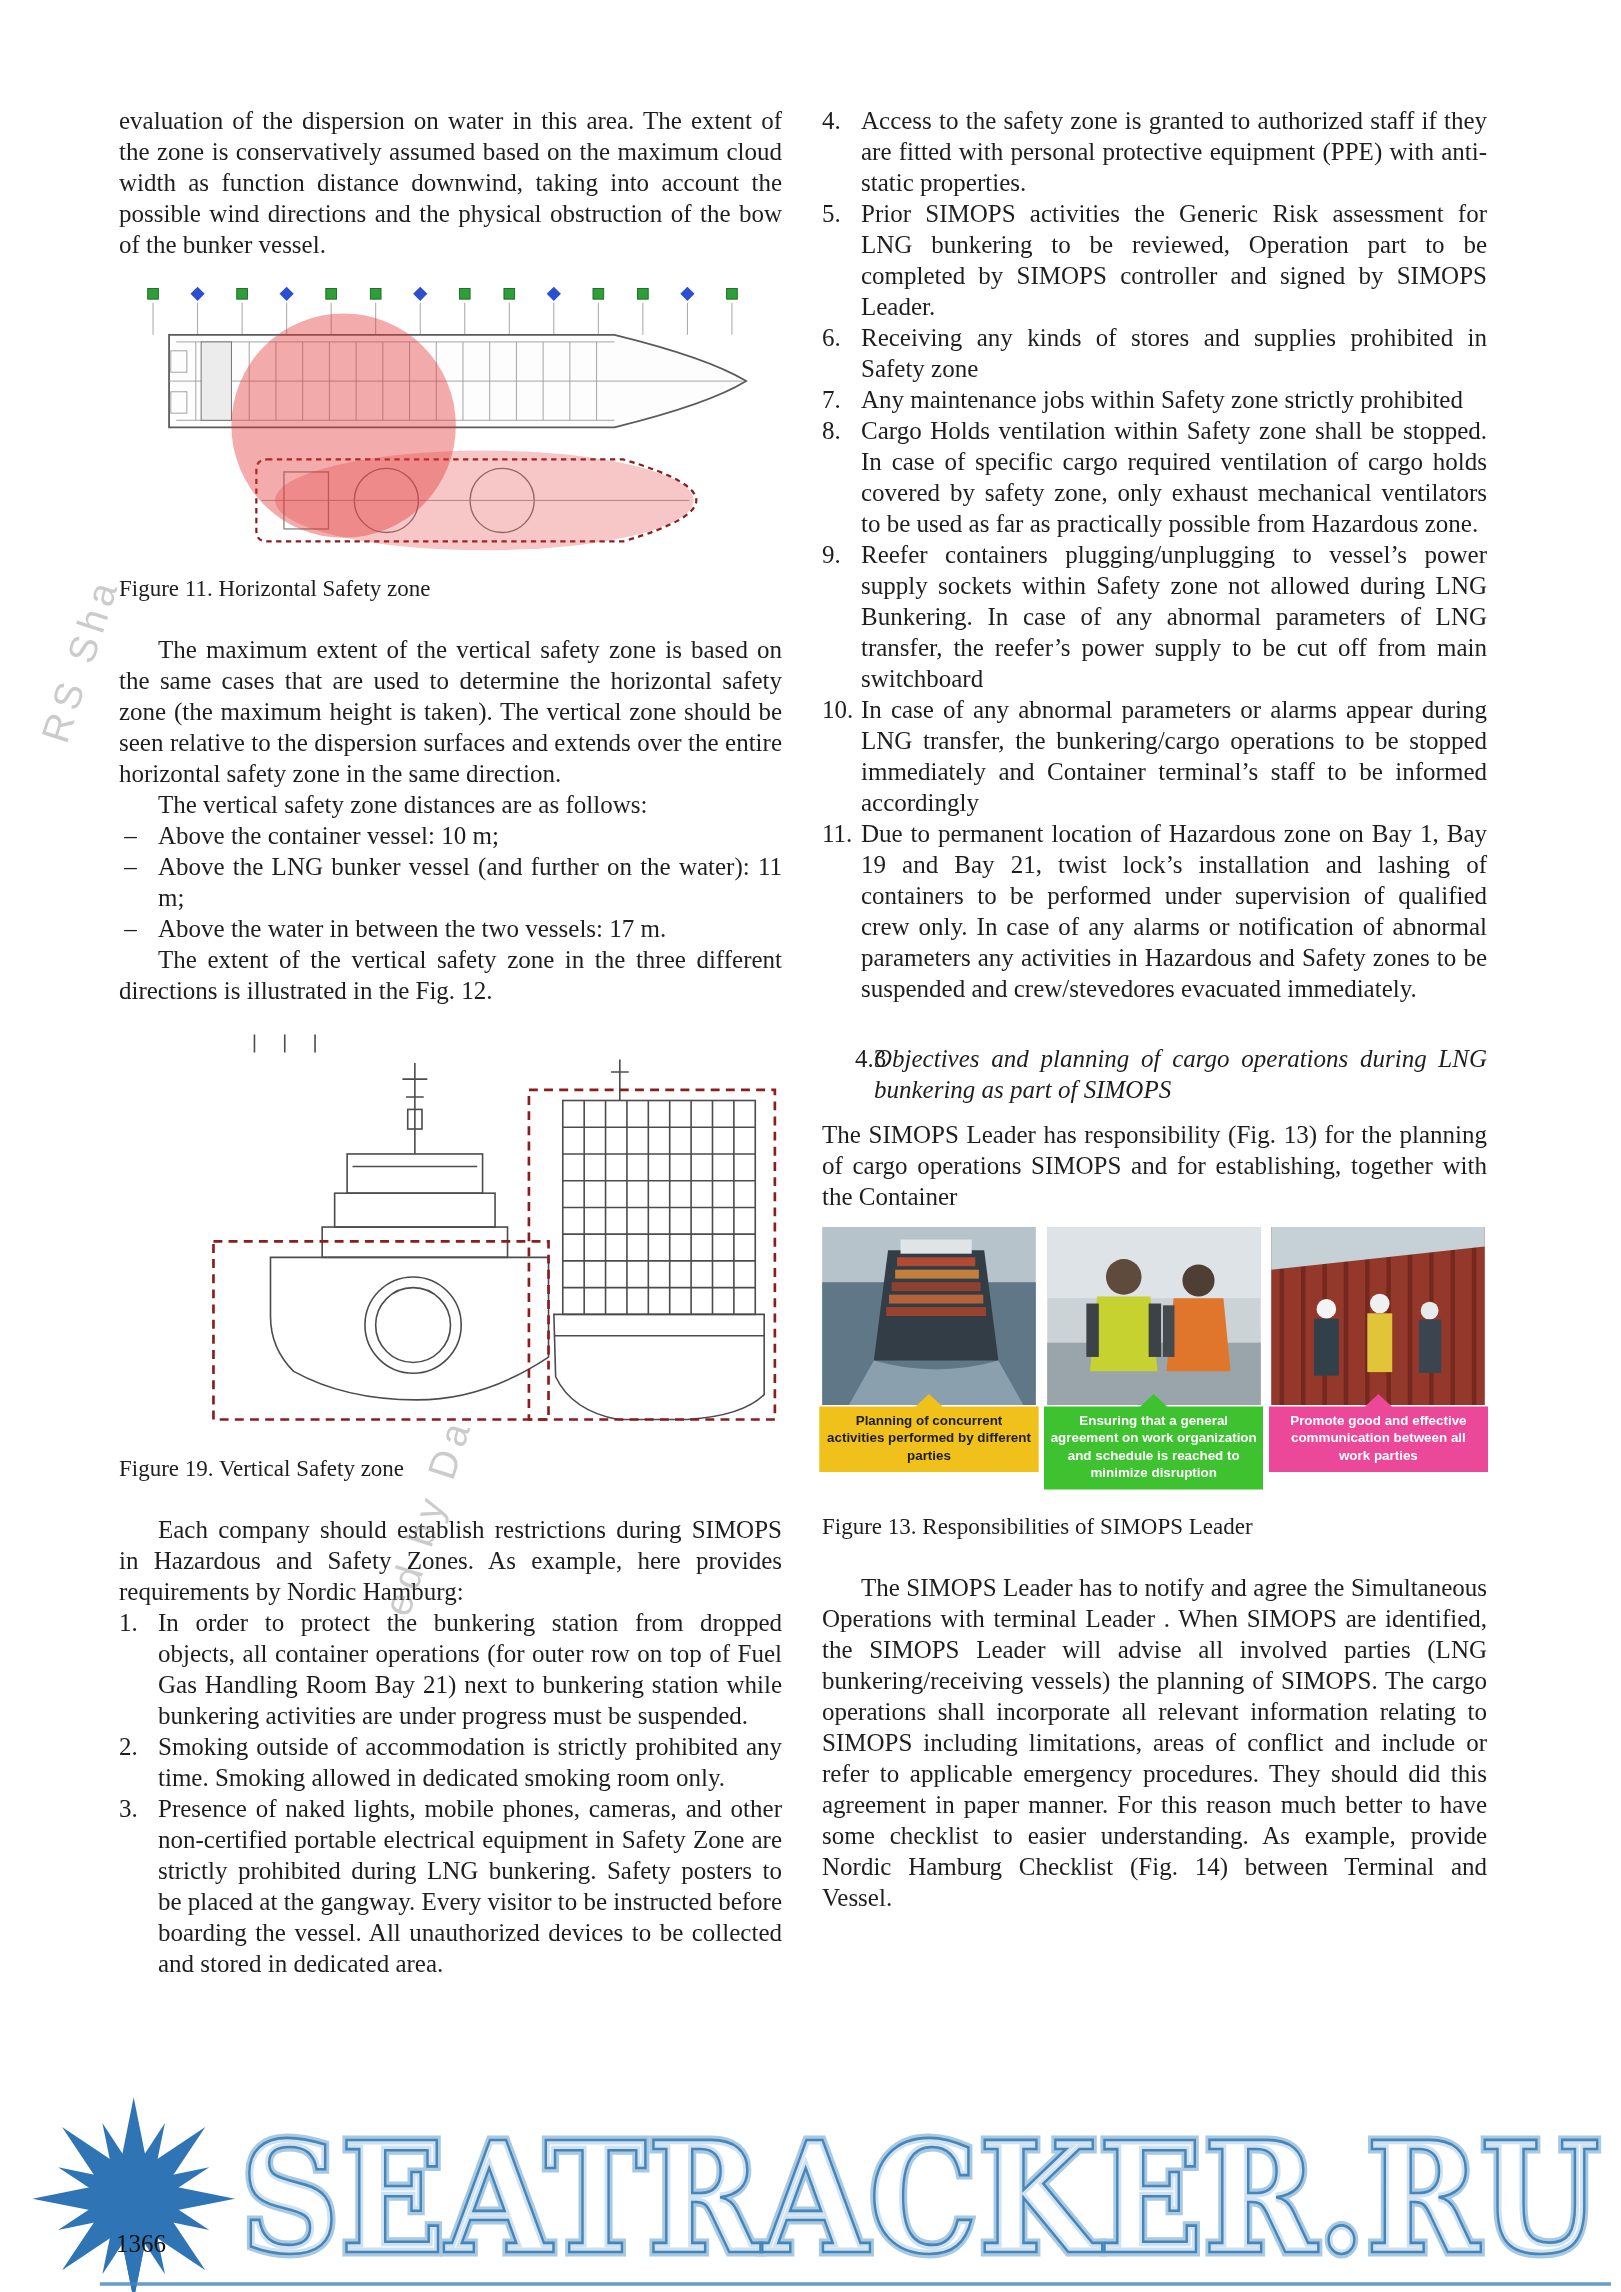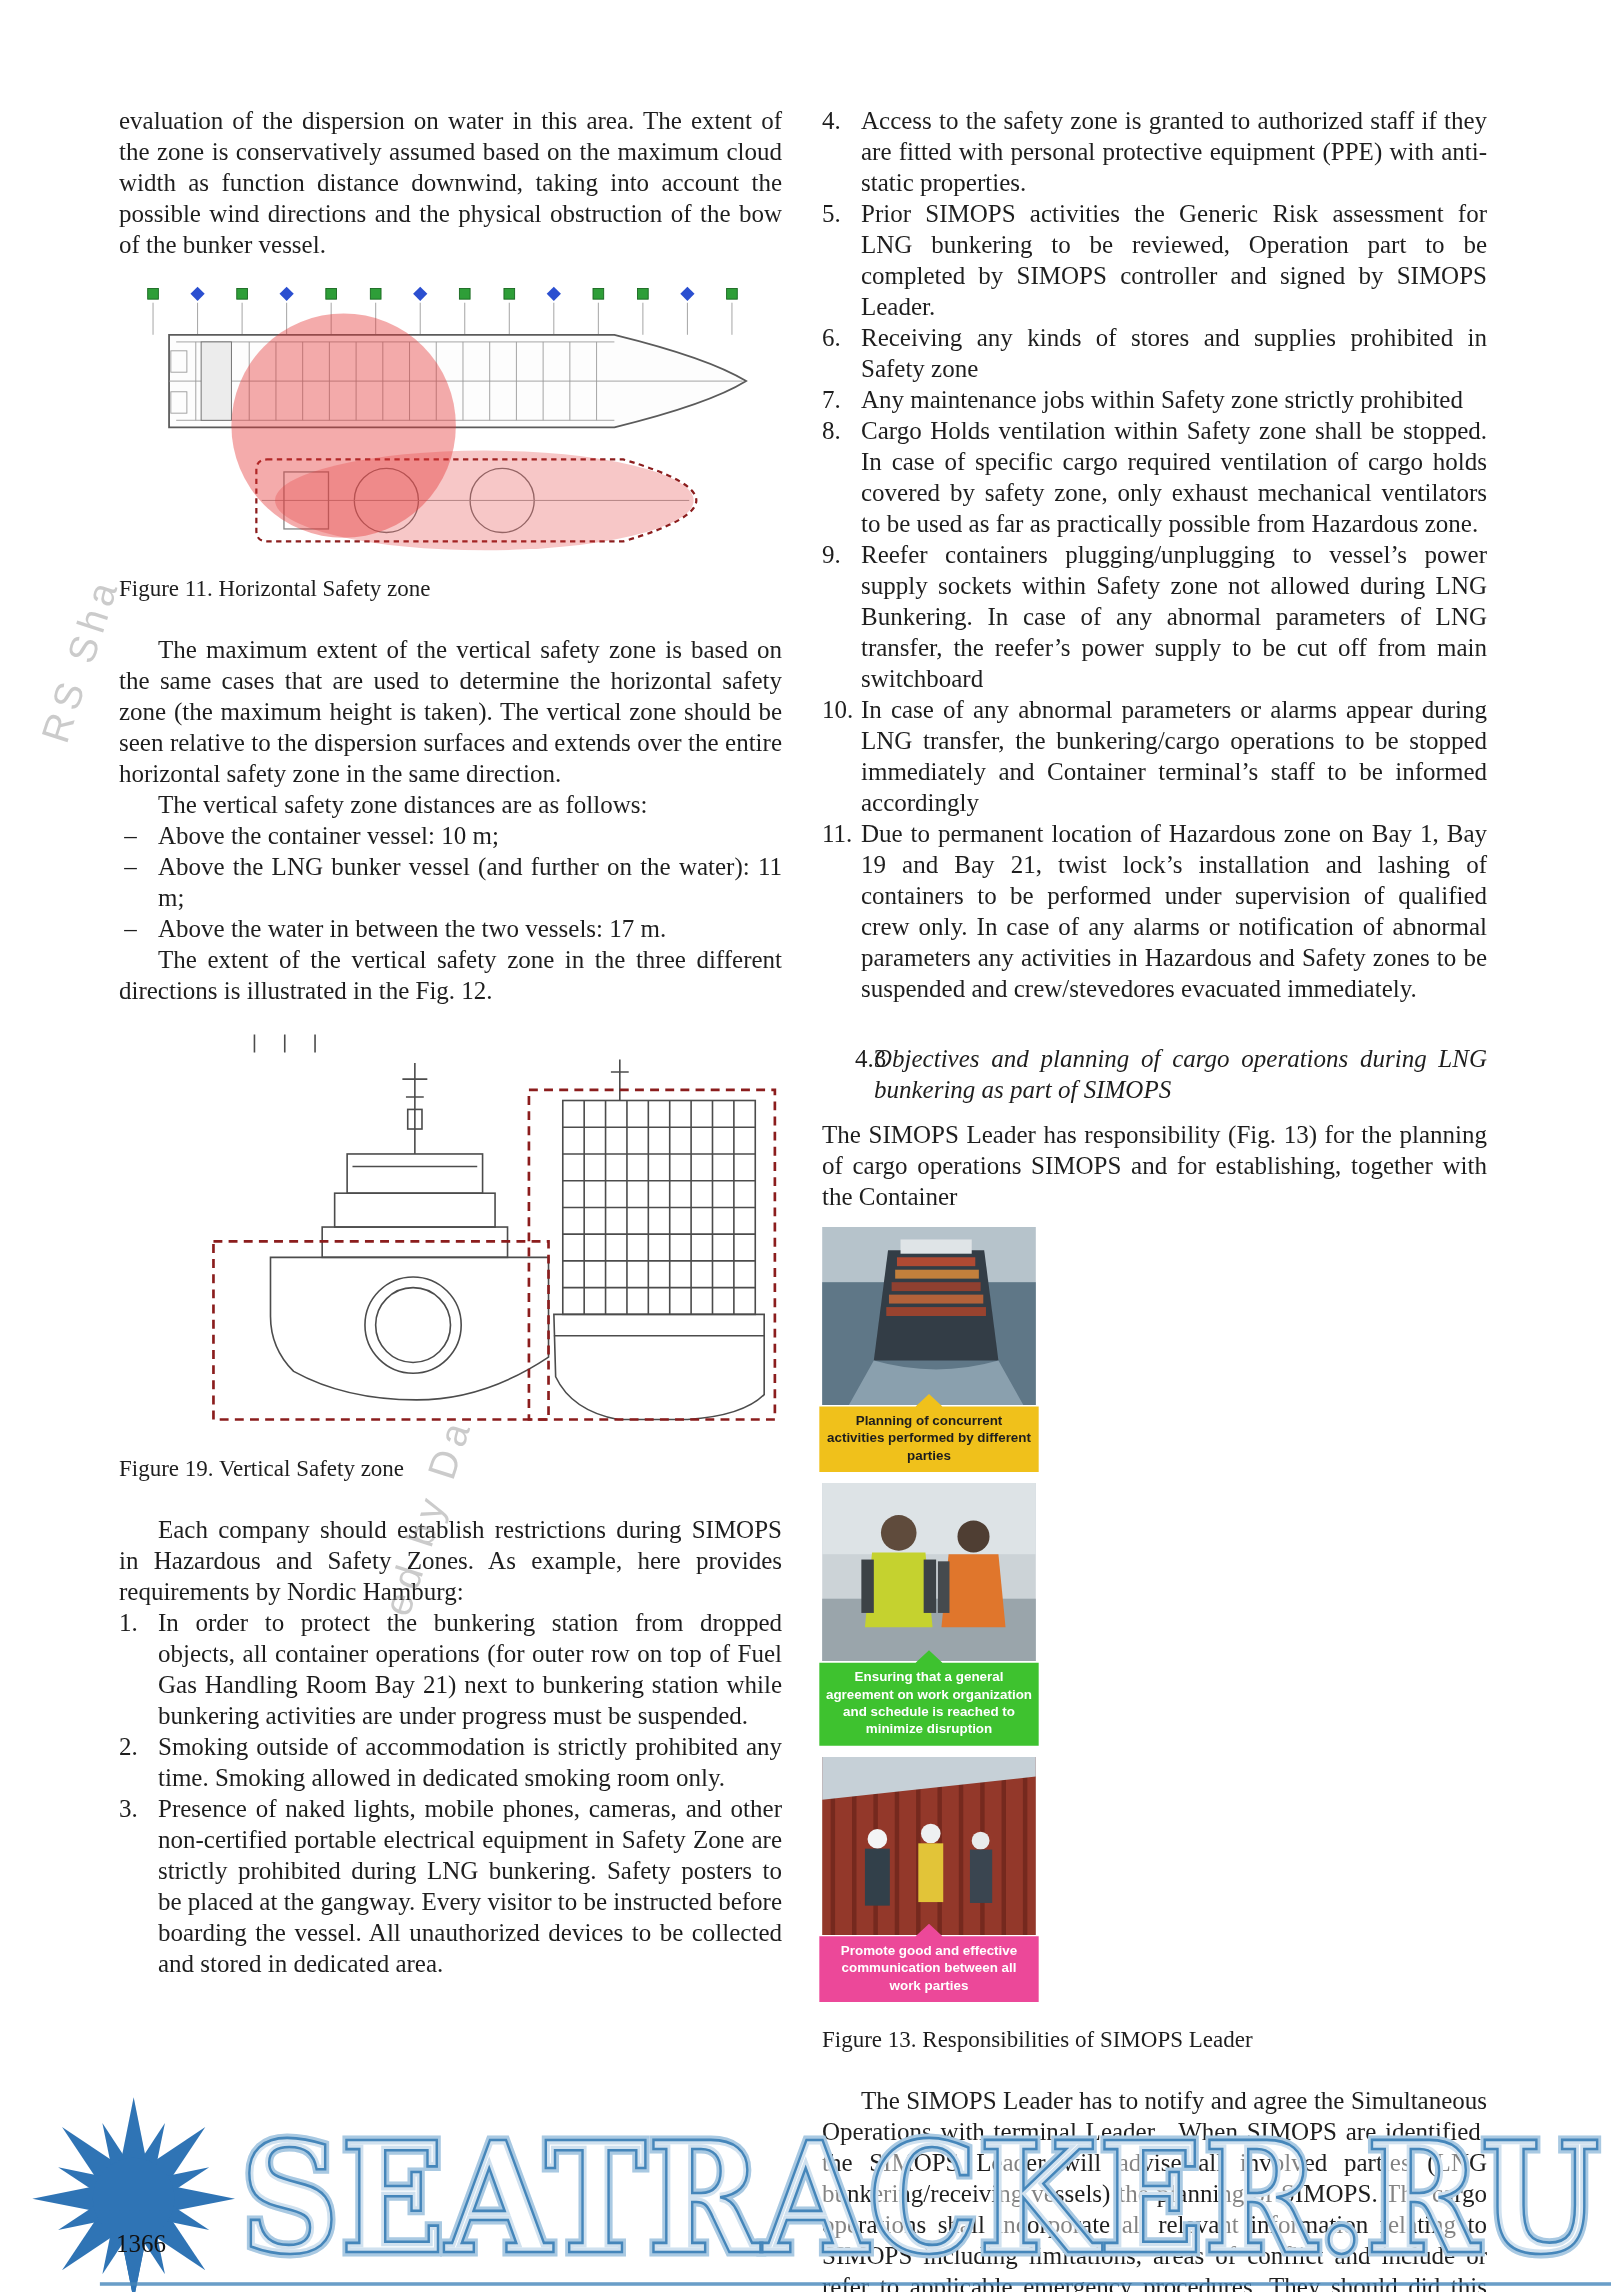--- a/index.html
+++ b/index.html
@@ -17,21 +17,21 @@
   .cap-space{margin-bottom:30px;}
   .fig{margin:16px 0 5.3px;}
   .fig svg{display:block;}
   .hang{position:relative;padding-left:39px;}
   .hang .mk{position:absolute;left:5.3px;}
   .nitem{position:relative;padding-left:39px;}
   .nitem .num{position:absolute;left:0;}
   .section-head{margin:39px 0 14.3px;padding-left:52px;position:relative;}
   .sec-num{position:absolute;left:0;font-style:normal;margin-left:33px;}
   .sec-title{font-style:italic;}
-  .fig13-row{display:flex;gap:10.7px;margin:14.3px 0 0;flex-direction:column;}
+  .fig13-row{display:flex;gap:10.7px;margin:14.3px 0 0;}
   .fig13-cell{width:214px;display:flex;flex-direction:column;align-items:center;}
   .photo{width:214px;height:178px;display:block;}
   .banner{
     width:207px;margin-top:-10.7px;position:relative;z-index:2;
     font-family:"Liberation Sans",sans-serif;font-weight:700;
     font-size:13.4px;line-height:1.3;text-align:center;
     padding:18px 6.2px 8px;
     clip-path:polygon(0 12.5px, calc(50% - 13.4px) 12.5px, 50% 0, calc(50% + 13.4px) 12.5px, 100% 12.5px, 100% 100%, 0 100%);
   }
   .banner-1{background:#f0c11b;color:#1d1d1d;}

